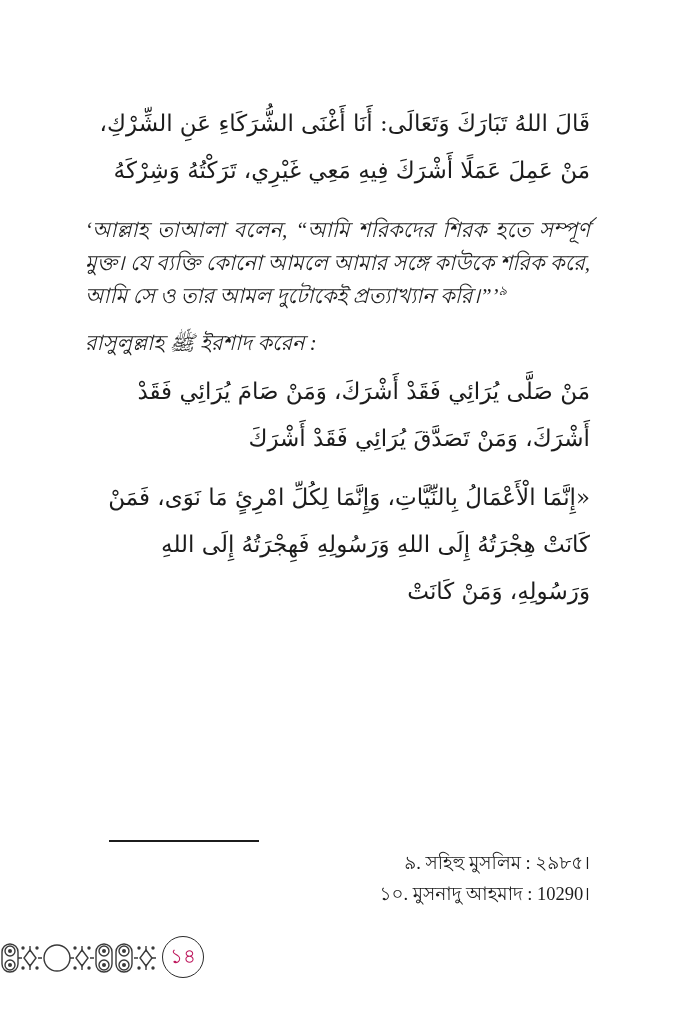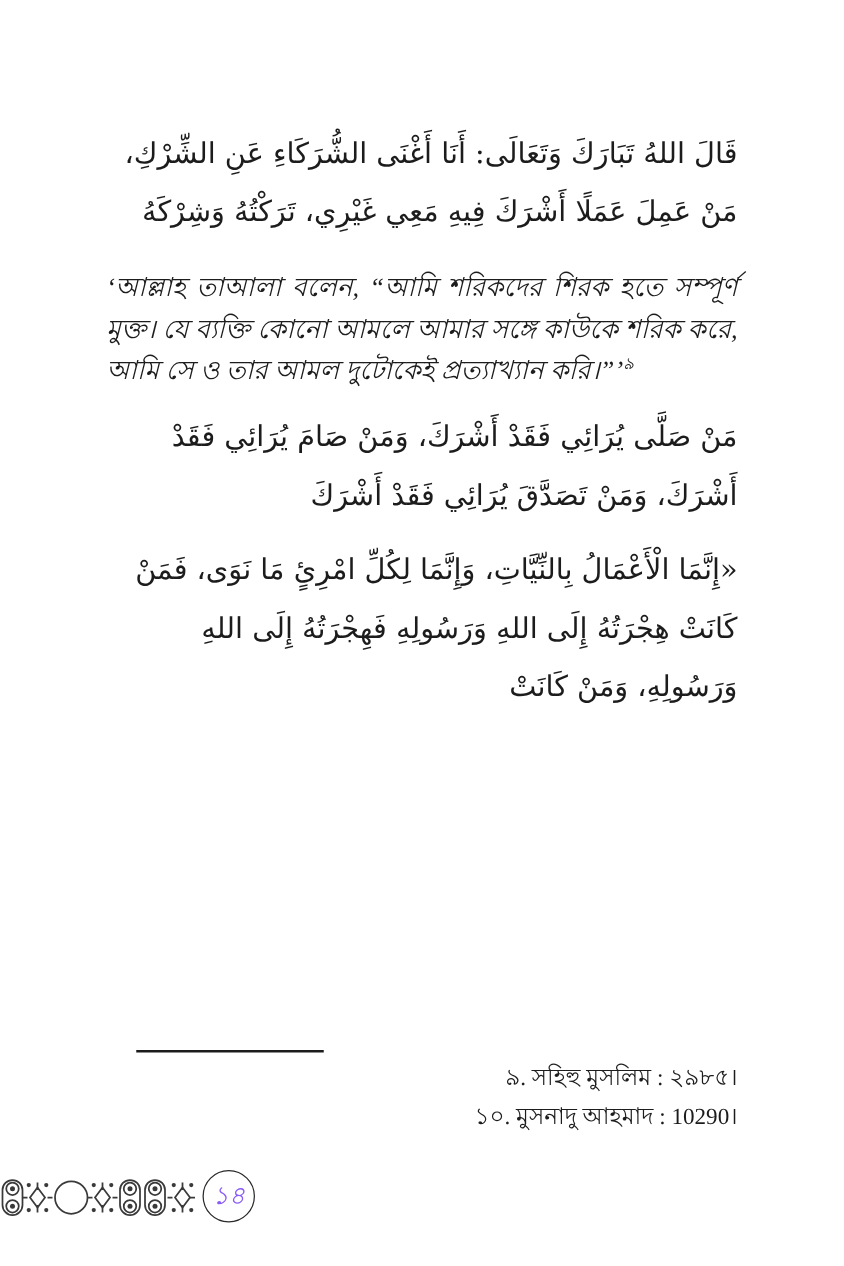--- a/index.html
+++ b/index.html
@@ -86,35 +86,35 @@
     left: 162px;
     top: 4px;
     width: 40px;
     height: 40px;
     border: 1.6px solid #2b2b2b;
     border-radius: 50%;
     display: flex;
     align-items: center;
     justify-content: center;
     font-size: 20px;
-    font-style: italic;
-    color: #8b5cf6;
+    color: #be185d;
   }
 </style>
 </head>
 <body>
 
 <div class="page">
 
   <main class="content">
 
     <p class="arabic m-a1">قَالَ اللهُ تَبَارَكَ وَتَعَالَى: أَنَا أَغْنَى الشُّرَكَاءِ عَنِ الشِّرْكِ، مَنْ عَمِلَ عَمَلًا أَشْرَكَ فِيهِ مَعِي غَيْرِي، تَرَكْتُهُ وَشِرْكَهُ</p>
 
     <p class="bn m-p1"><span>‘আল্লাহ তাআলা বলেন, “আমি শরিকদের শিরক হতে সম্পূর্ণ মুক্ত। যে ব্যক্তি কোনো আমলে আমার সঙ্গে কাউকে শরিক করে, আমি সে ও তার আমল দুটোকেই প্রত্যাখ্যান করি।”’</span><sup class="fn-sup">৯</sup></p>
 
+    <p class="bn m-n1">রাসুলুল্লাহ ﷺ ইরশাদ করেন :</p>
 
     <p class="arabic m-a2">مَنْ صَلَّى يُرَائِي فَقَدْ أَشْرَكَ، وَمَنْ صَامَ يُرَائِي فَقَدْ أَشْرَكَ، وَمَنْ تَصَدَّقَ يُرَائِي فَقَدْ أَشْرَكَ</p>
 
 
 
     <p class="arabic m-a3">«إِنَّمَا الْأَعْمَالُ بِالنِّيَّاتِ، وَإِنَّمَا لِكُلِّ امْرِئٍ مَا نَوَى، فَمَنْ كَانَتْ هِجْرَتُهُ إِلَى اللهِ وَرَسُولِهِ فَهِجْرَتُهُ إِلَى اللهِ وَرَسُولِهِ، وَمَنْ كَانَتْ</p>
 
   </main>
 
   <section class="footnotes">

